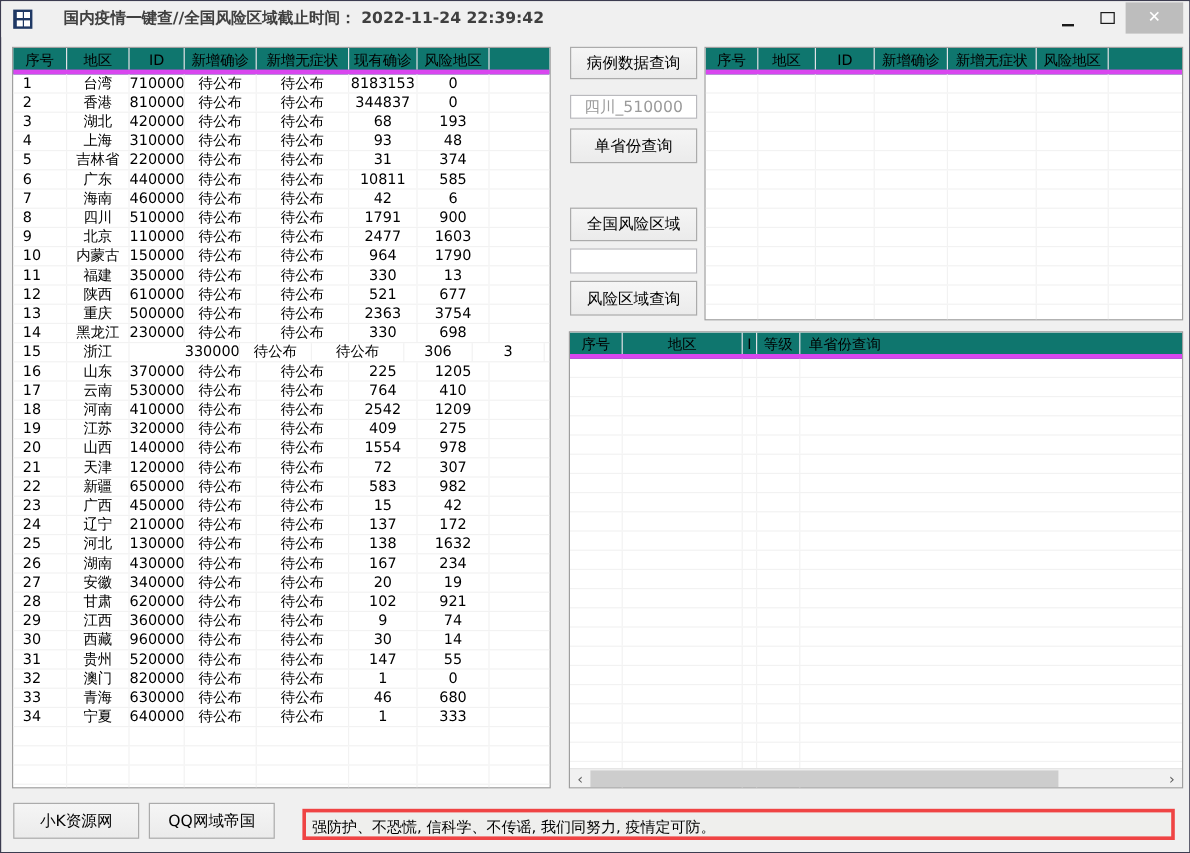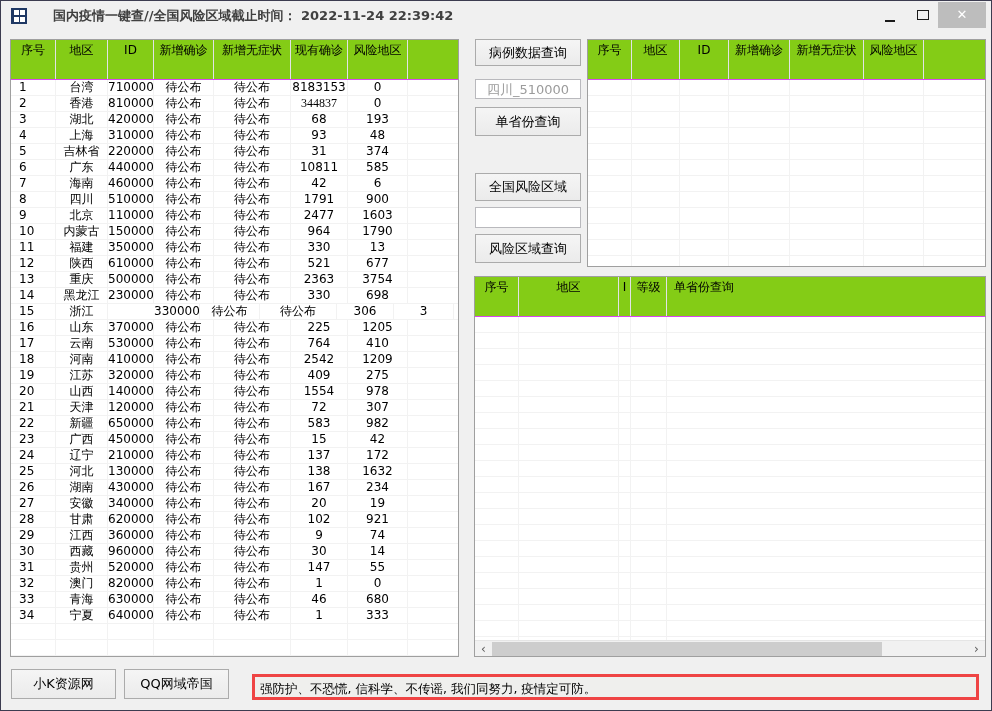--- a/index.html
+++ b/index.html
@@ -18,21 +18,21 @@
   .win-btn { position:absolute; top:1px; height:26px; display:flex; align-items:center; justify-content:center; }
   .win-btn.min { left:874px; width:30px; }
   .win-btn.max { left:906px; width:32px; }
   .win-btn.close { left:937px; width:48px; background:#bdbdbd; }
   .glyph-min { width:10px; height:2px; background:#1a1a1a; margin-top:12px; }
   .glyph-max { width:12px; height:10px; border:1.5px solid #1a1a1a; background:transparent; }
   .glyph-x { color:#fff; font-size:13px; font-weight:bold; line-height:26px; }
 
   
   .tbl { position:absolute; background:#fff; border:1px solid #9f9f9f; overflow:hidden; }
-  .thead { display:flex; height:40px; background:#84cc16; border-bottom:1px solid #d946ef; }
+  .thead { display:flex; height:22px; background:#0f766e; border-bottom:4px solid #d946ef; }
   .thead .cell { line-height:21px; font-size:12px; color:#000; border-right:1px solid #e2e2e6; }
   .trow { display:flex; height:16px; border-bottom:1px solid #f2f2f2; }
   .trow .cell { line-height:15px; font-size:12px; color:#000; border-right:1px solid #f2f2f2; }
   .cell { flex:0 0 auto; text-align:center; overflow:hidden; white-space:nowrap; }
   #left-table { left:9px; top:38px; width:449px; height:618px; }
   #left-table .trow .c0 { text-align:left; padding-left:8px; }
   #rt-table { left:586px; top:38px; width:399px; height:228px; }
   #risk-table { left:473px; top:275px; width:512px; height:381px; }
   #risk-table .c4 { text-align:left; padding-left:7px; }
 
@@ -105,21 +105,21 @@
         <div class="cell c5" style="width: 57px;">8183153</div>
         <div class="cell c6" style="width: 60px;">0</div>
         <div class="cell c7" style="width: 52px;"></div>
       </div>
       <div class="trow">
         <div class="cell c0" style="width: 45px;">2</div>
         <div class="cell c1" style="width: 52px;">香港</div>
         <div class="cell c2" style="width: 46px;">810000</div>
         <div class="cell c3" style="width: 60px;">待公布</div>
         <div class="cell c4" style="width: 77px;">待公布</div>
-        <div class="cell c5" style="width: 57px; font-family: Liberation Serif, serif;">344837</div>
+        <div class="cell c5" style="width: 57px;">344837</div>
         <div class="cell c6" style="width: 60px;">0</div>
         <div class="cell c7" style="width: 52px;"></div>
       </div>
       <div class="trow">
         <div class="cell c0" style="width: 45px;">3</div>
         <div class="cell c1" style="width: 52px;">湖北</div>
         <div class="cell c2" style="width: 46px;">420000</div>
         <div class="cell c3" style="width: 60px;">待公布</div>
         <div class="cell c4" style="width: 77px;">待公布</div>
         <div class="cell c5" style="width: 57px;">68</div>

